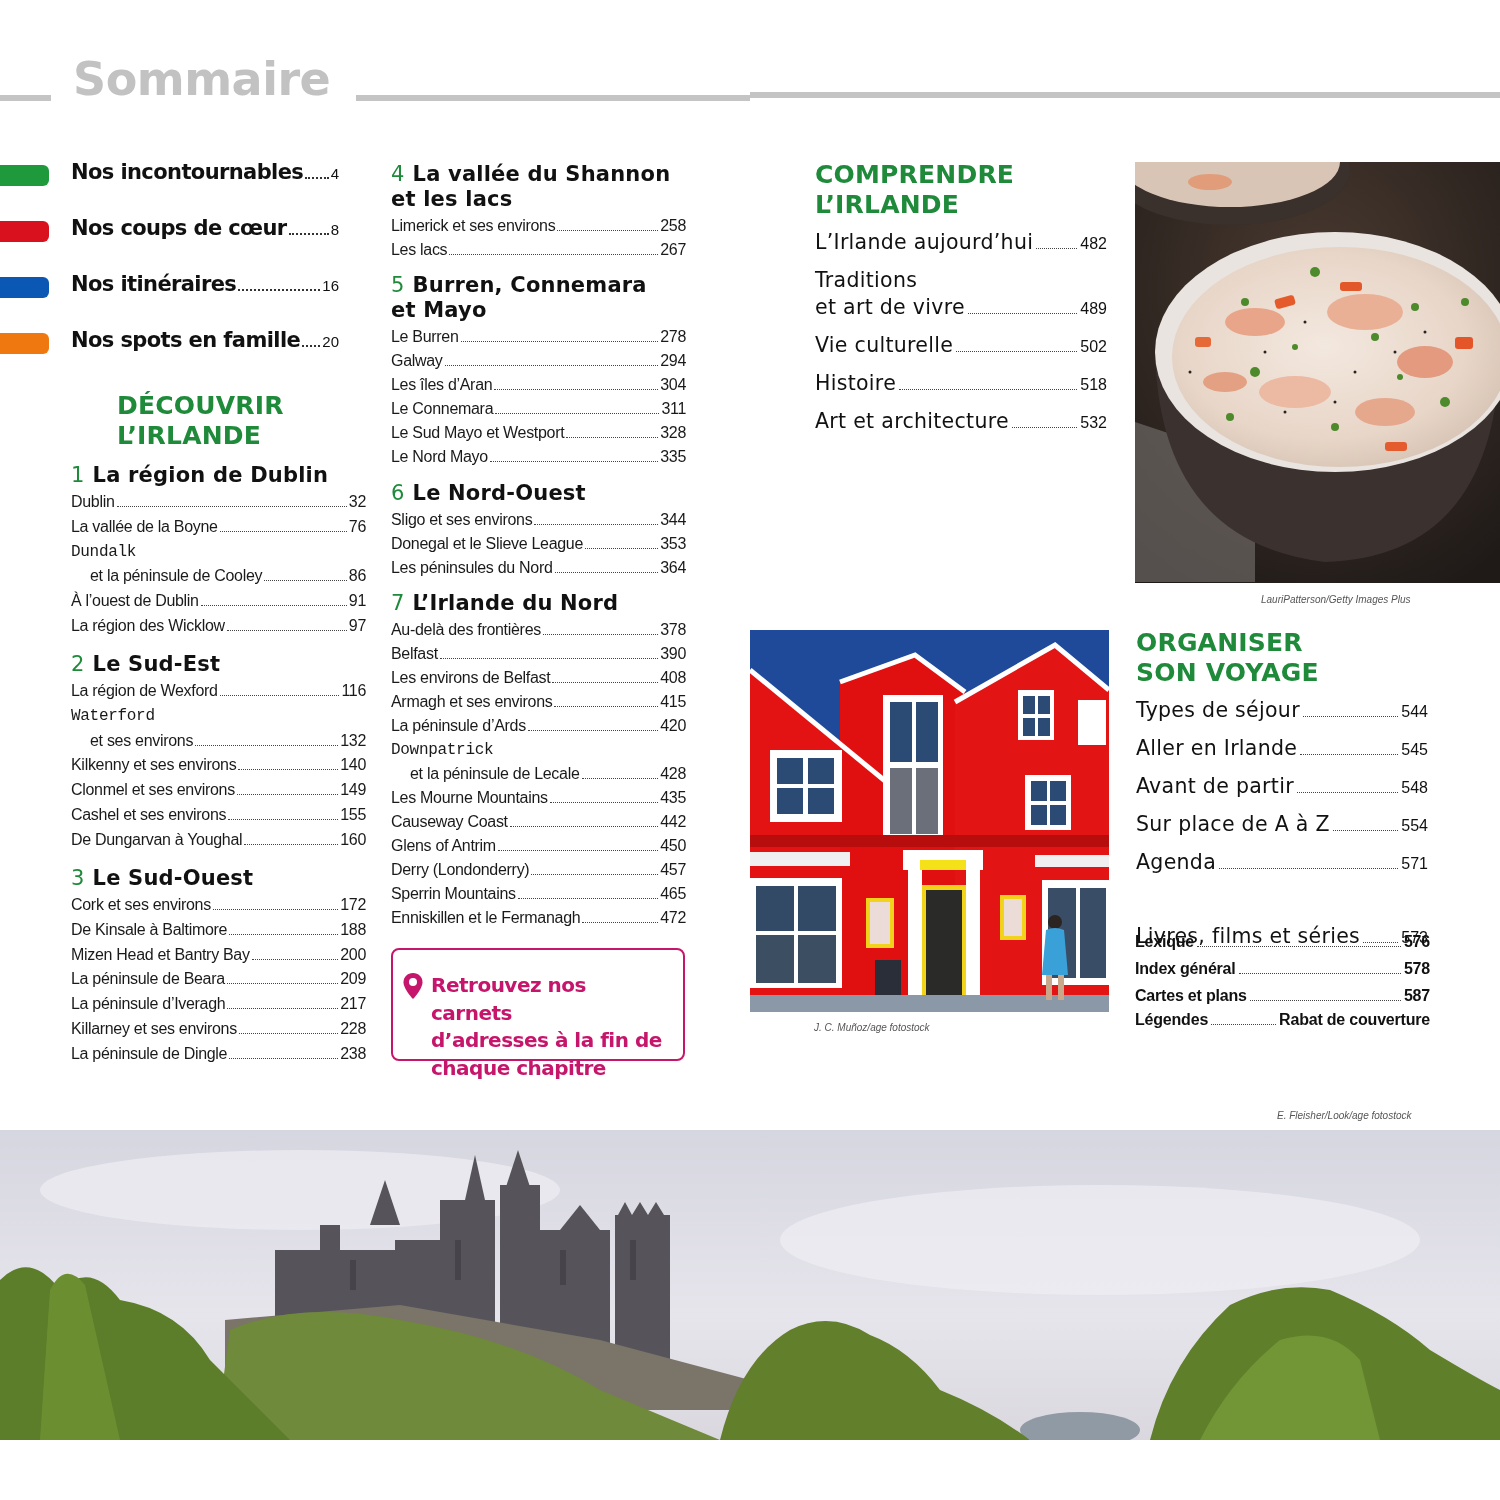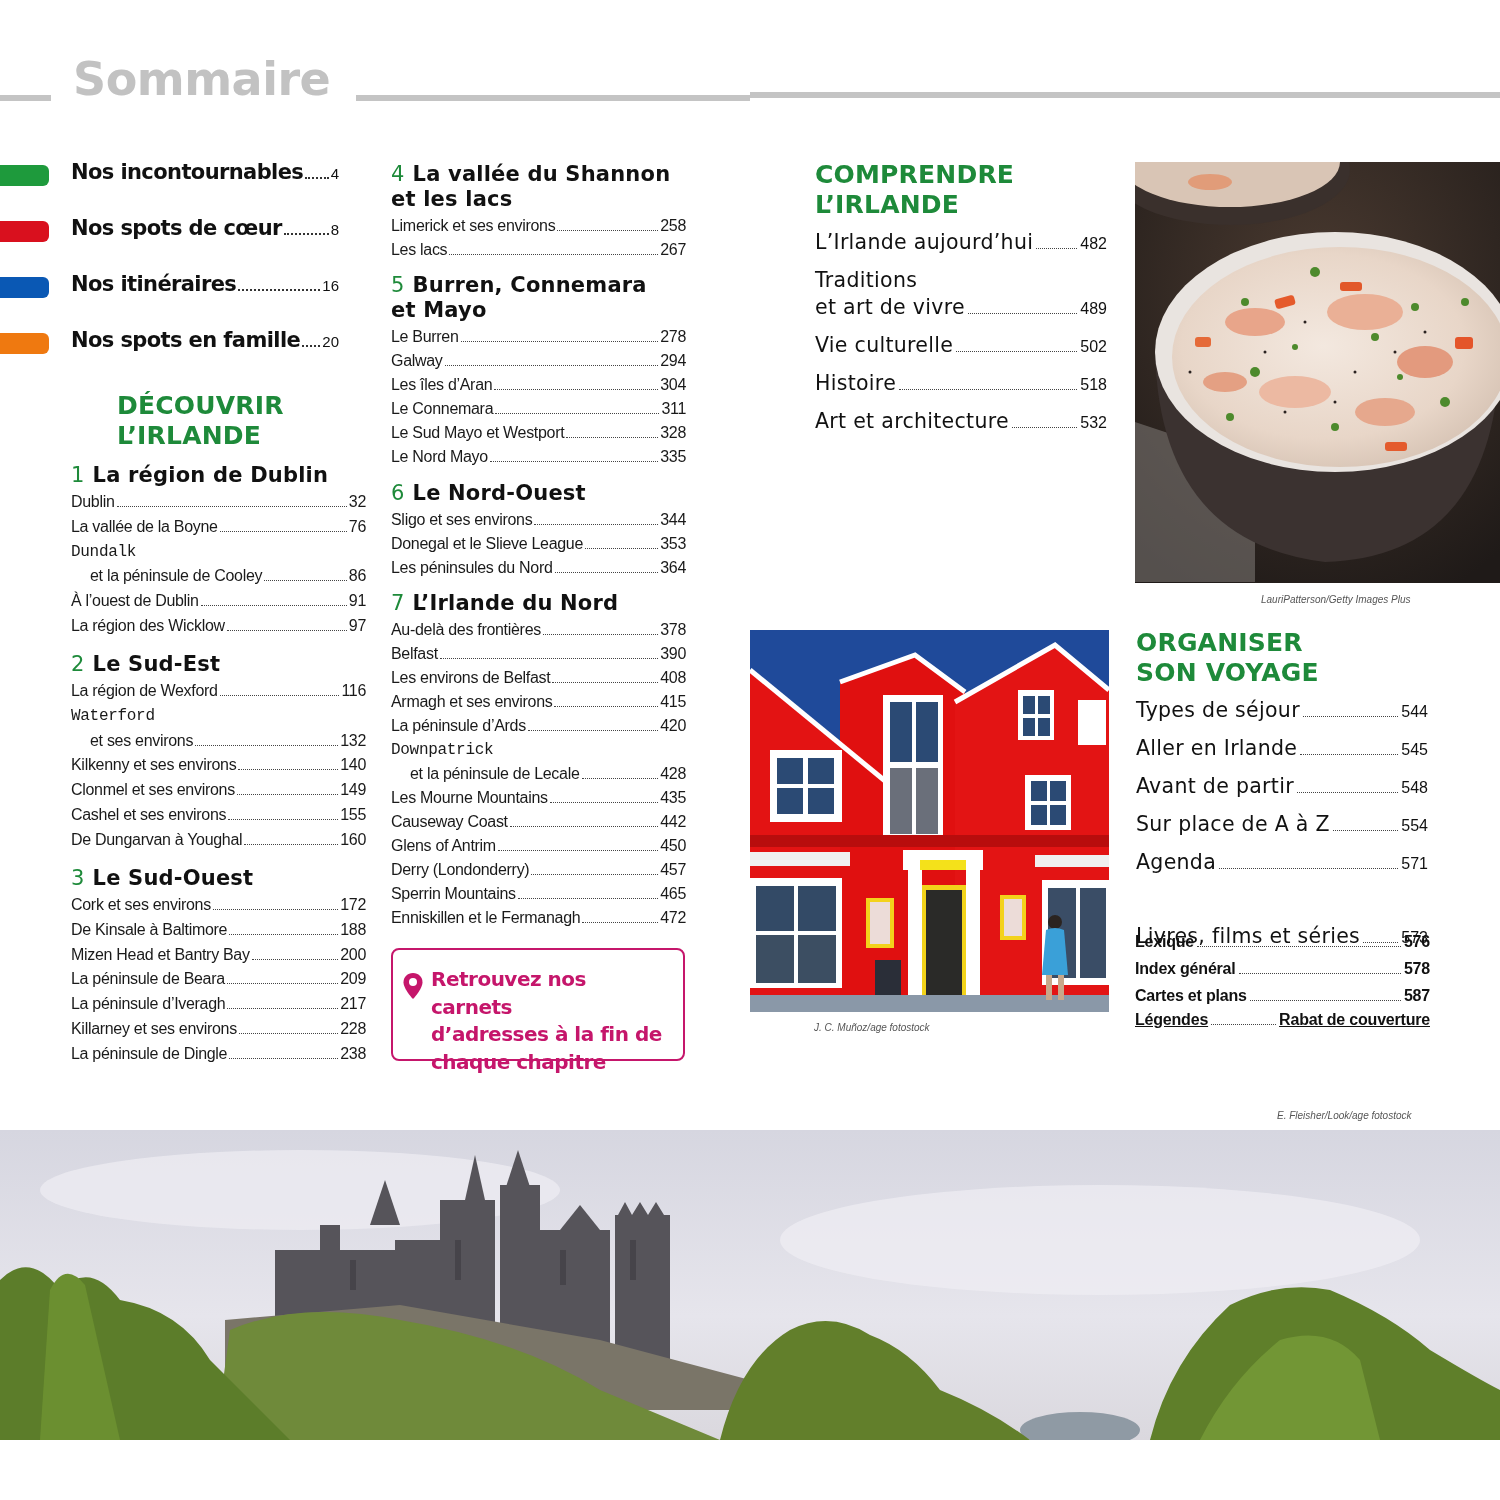--- a/index.html
+++ b/index.html
@@ -40,21 +40,21 @@
   .big-entry .pg { font-family: "Liberation Sans", sans-serif; font-size: 16px; letter-spacing: 0; }
   .big-plain { font-family: "DejaVu Sans", sans-serif; font-size: 20.5px; color: #111; letter-spacing: 0.3px; }
 
   .small-entry { display: flex; align-items: baseline; font-size: 16px; font-weight: bold; color: #111; line-height: 27px; letter-spacing: -0.2px; }
   .small-entry .dots { flex: 1; border-bottom: 1.5px dotted #444; margin: 0 3px 6px 3px; min-width: 4px; }
   .small-entry .lbl, .small-entry .pg { white-space: nowrap; }
 
   
   .callout { position: absolute; left: 391px; top: 948px; width: 294px; height: 113px; border: 2.5px solid #c5166b; border-radius: 8px; padding: 16px 10px 0 38px; }
   .callout-icon { position: absolute; left: 9px; top: 22px; width: 22px; height: 28px; }
-  .callout-text { font-family: "DejaVu Sans", sans-serif; font-weight: bold; font-size: 20px; line-height: 27.5px; color: #c5166b; letter-spacing: -0.5px; }
+  .callout-text { font-family: "DejaVu Sans", sans-serif; font-weight: bold; font-size: 20px; line-height: 27.5px; color: #c5166b; letter-spacing: -0.5px; margin-top: 6px; }
 
   
   .photo { position: absolute; overflow: hidden; }
   .credit { position: absolute; font-style: italic; font-size: 10px; color: #555; white-space: nowrap; }
 </style>
 </head>
 <body>
 
 <div class="hdr-line" style="left:0; top:95px; width:51px; height:6px;"></div>
 <div class="hdr-title">Sommaire</div>
@@ -64,21 +64,21 @@
 <div>
   <div class="pill" style="top:165px; background:#1e9a3c;"></div>
   <div class="hl-row" style="top:160px;">
     <span class="hl-label">Nos incontournables</span>
     <span class="hl-dots"></span>
     <span class="hl-page">4</span>
   </div>
 
   <div class="pill" style="top:221px; background:#d9101e;"></div>
   <div class="hl-row" style="top:216px;">
-    <span class="hl-label">Nos spots de cœur</span>
+    <span class="hl-label">Nos coups de cœur</span>
     <span class="hl-dots"></span>
     <span class="hl-page">8</span>
   </div>
 
   <div class="pill" style="top:277px; background:#0a58b4;"></div>
   <div class="hl-row" style="top:272px;">
     <span class="hl-label">Nos itinéraires</span>
     <span class="hl-dots"></span>
     <span class="hl-page">16</span>
   </div>
@@ -568,21 +568,21 @@
   <div class="small-entry">
       <span class="lbl">Index général</span>
       <span class="dots"></span>
       <span class="pg">578</span>
     </div>
   <div class="small-entry">
       <span class="lbl">Cartes et plans</span>
       <span class="dots"></span>
       <span class="pg">587</span>
     </div>
-  <div class="small-entry" style="line-height:22px;text-decoration:underline;">
+  <div class="small-entry" style="line-height:22px;">
       <span class="lbl">Légendes</span>
       <span class="dots"></span>
       <span class="pg">Rabat de couverture</span>
     </div>
 </div>
 
 <div class="credit" style="left:1277px; top:1110px;">E. Fleisher/Look/age fotostock</div>
 <div class="photo" style="left:0; top:1130px; width:1500px; height:310px;">
   <svg width="1500" height="310" viewBox="0 0 1500 310">
     <defs>

